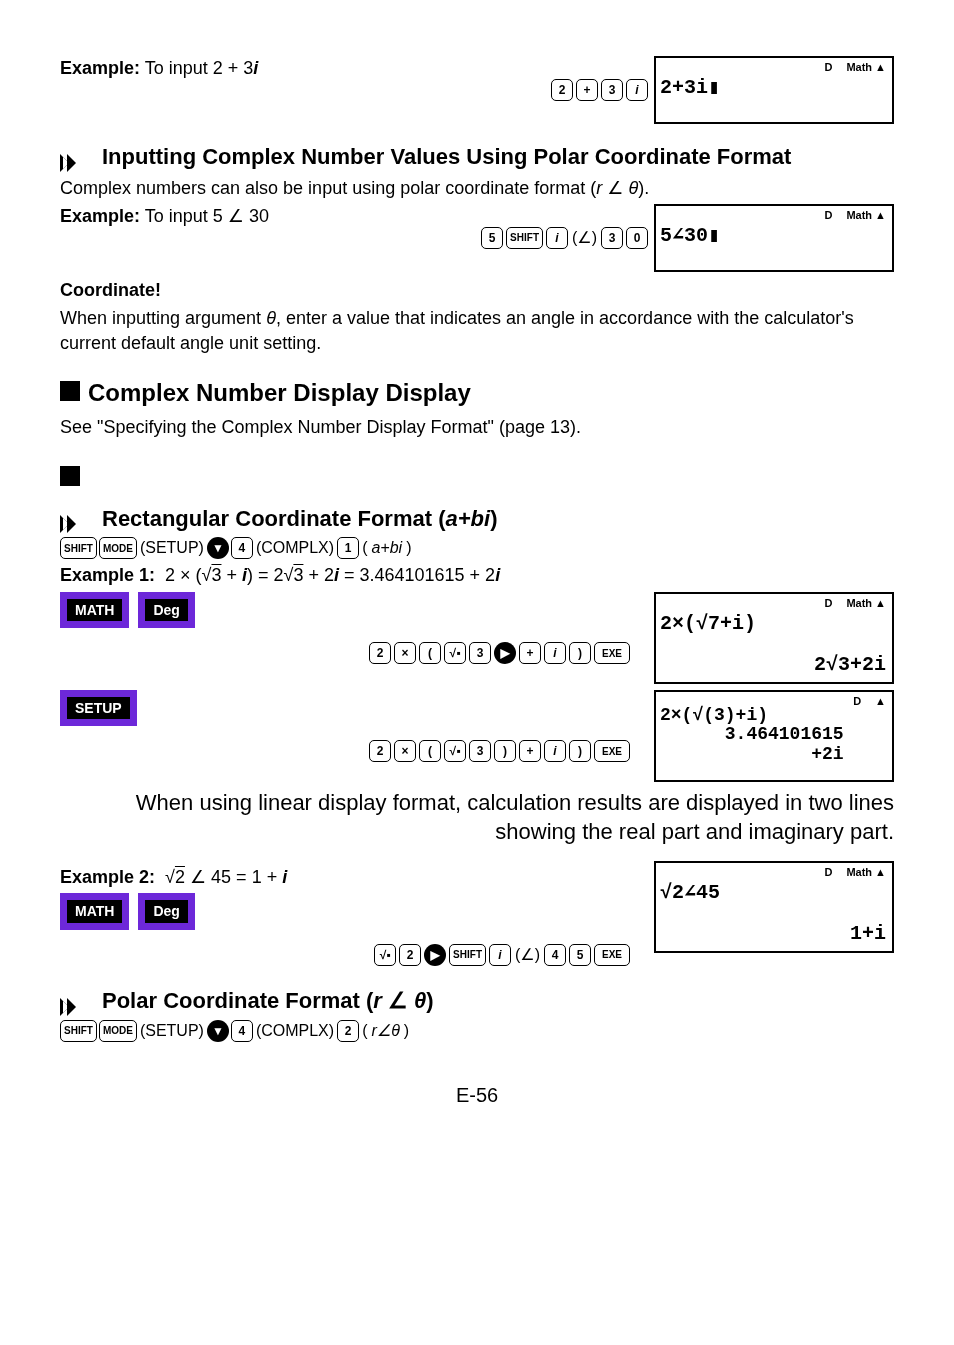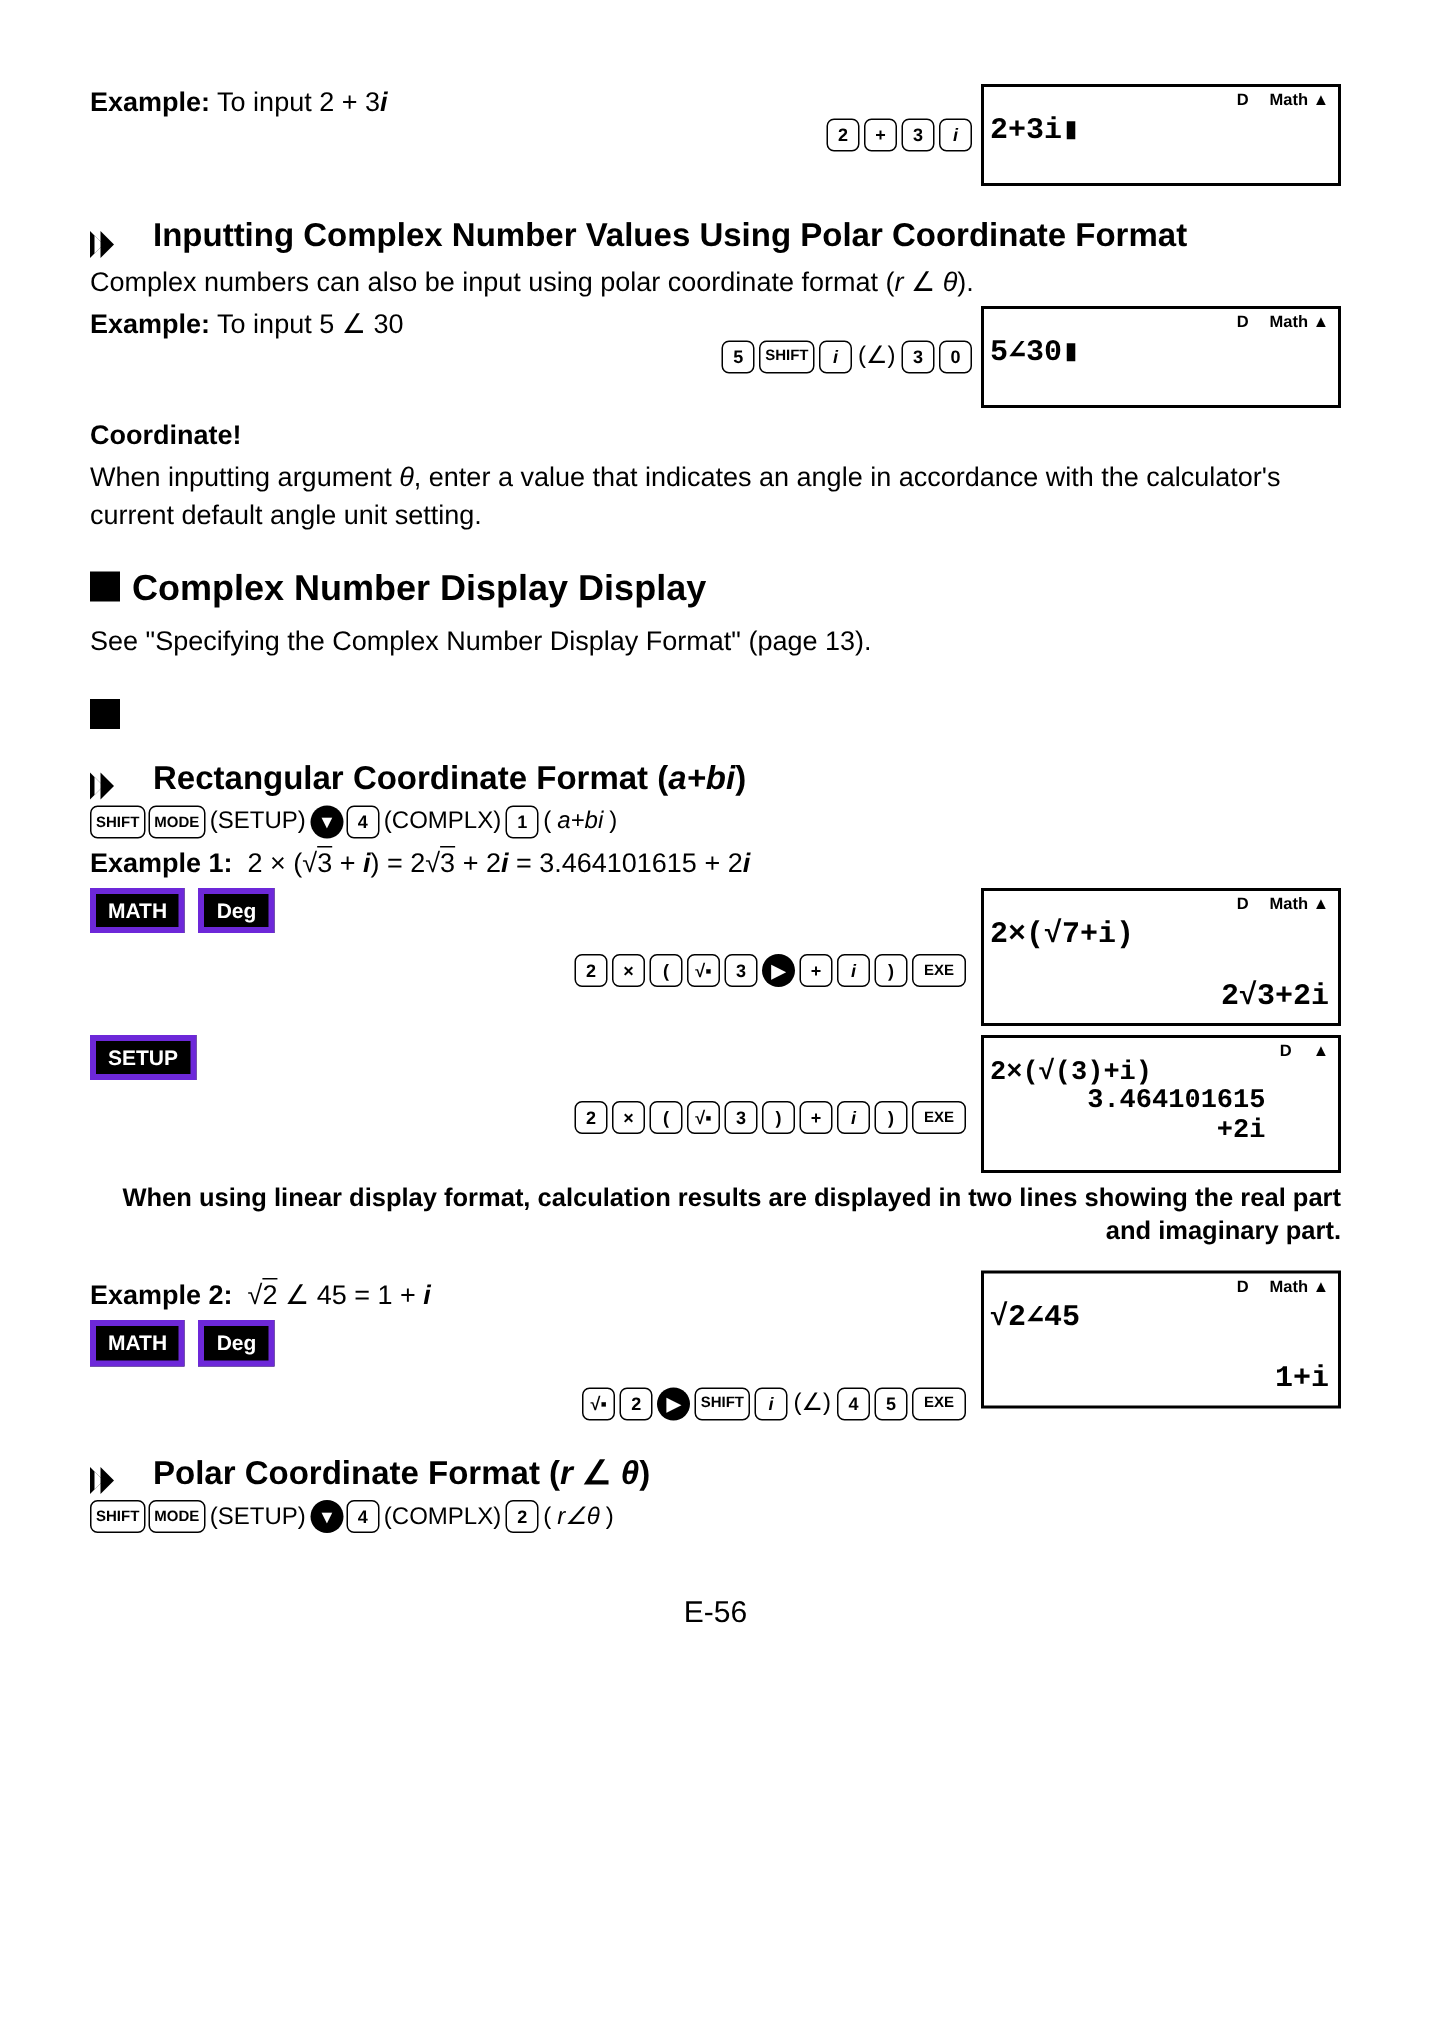--- a/index.html
+++ b/index.html
@@ -82,28 +82,28 @@
   .bullet-chev .mask {
     position: absolute; left: 3px; top: 3px; width: 0; height: 0;
     border-top: 6px solid transparent; border-bottom: 6px solid transparent;
     border-left: 6px solid #fff;
   }
   .badge {
     display: inline-block;
     background: #000; color: #fff;
     font-weight: bold; font-size: 14px;
     padding: 2px 8px; margin-right: 4px;
-    border: 4px solid #6d28d9;
+    border: 7px solid #6d28d9;
   }
   p { margin: 4px 0; }
-  .row-wrap { display: flex; align-items: flex-start; justify-content: space-between; gap: 10px; margin-bottom: 6px; }
+  .row-wrap { display: flex; align-items: flex-start; justify-content: space-between; gap: 24px; margin-bottom: 6px; }
   .row-wrap .left { flex: 1; }
   .setup-line { display: flex; align-items: center; gap: 2px; flex-wrap: wrap; margin: 4px 0; }
   .footer { text-align: center; font-size: 20px; margin-top: 40px; }
-  .note { text-align: right; font-size: 17px; margin: 6px 0 14px 0; font-weight: bold; }
+  .note { text-align: right; font-size: 22px; margin: 6px 0 14px 0; }
   .angle { font-family: inherit; }
 </style>
 </head>
 <body>
 
 <div class="row-wrap">
   <div class="left">
     <p class="example-line">
       <span class="bold">Example:</span>
       <span>To input 2 + 3</span><span class="bold ital">i</span>

